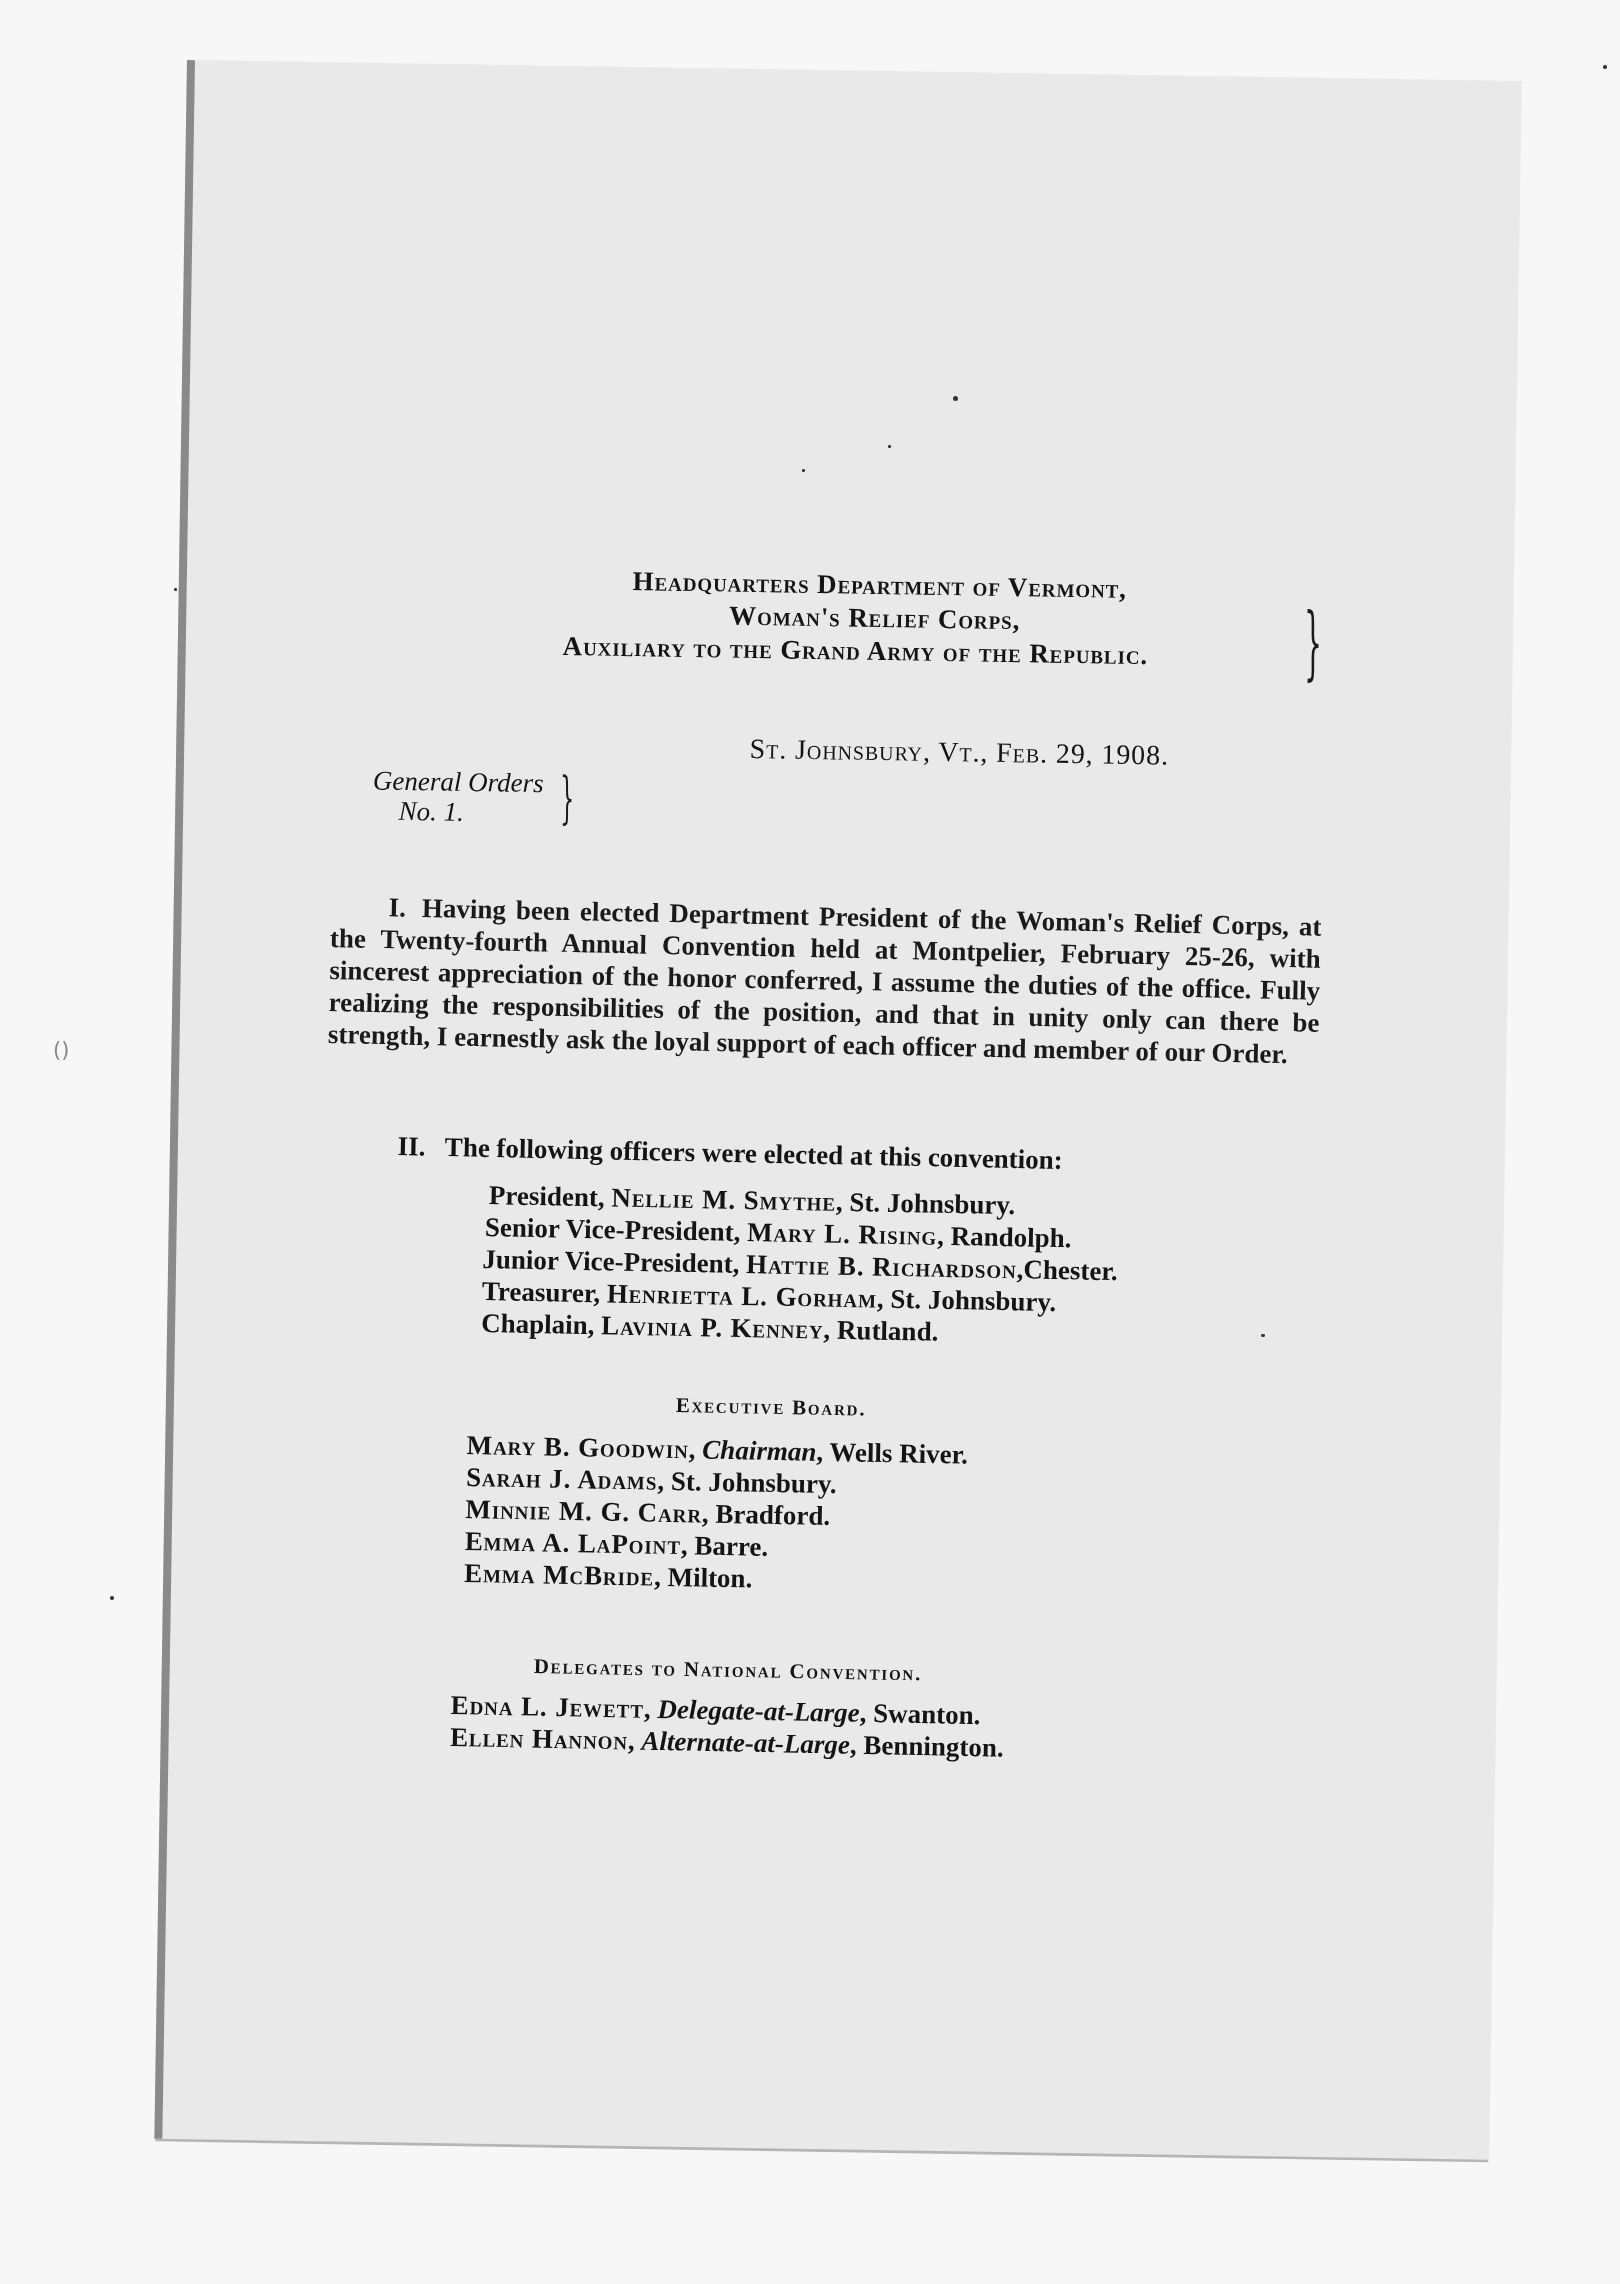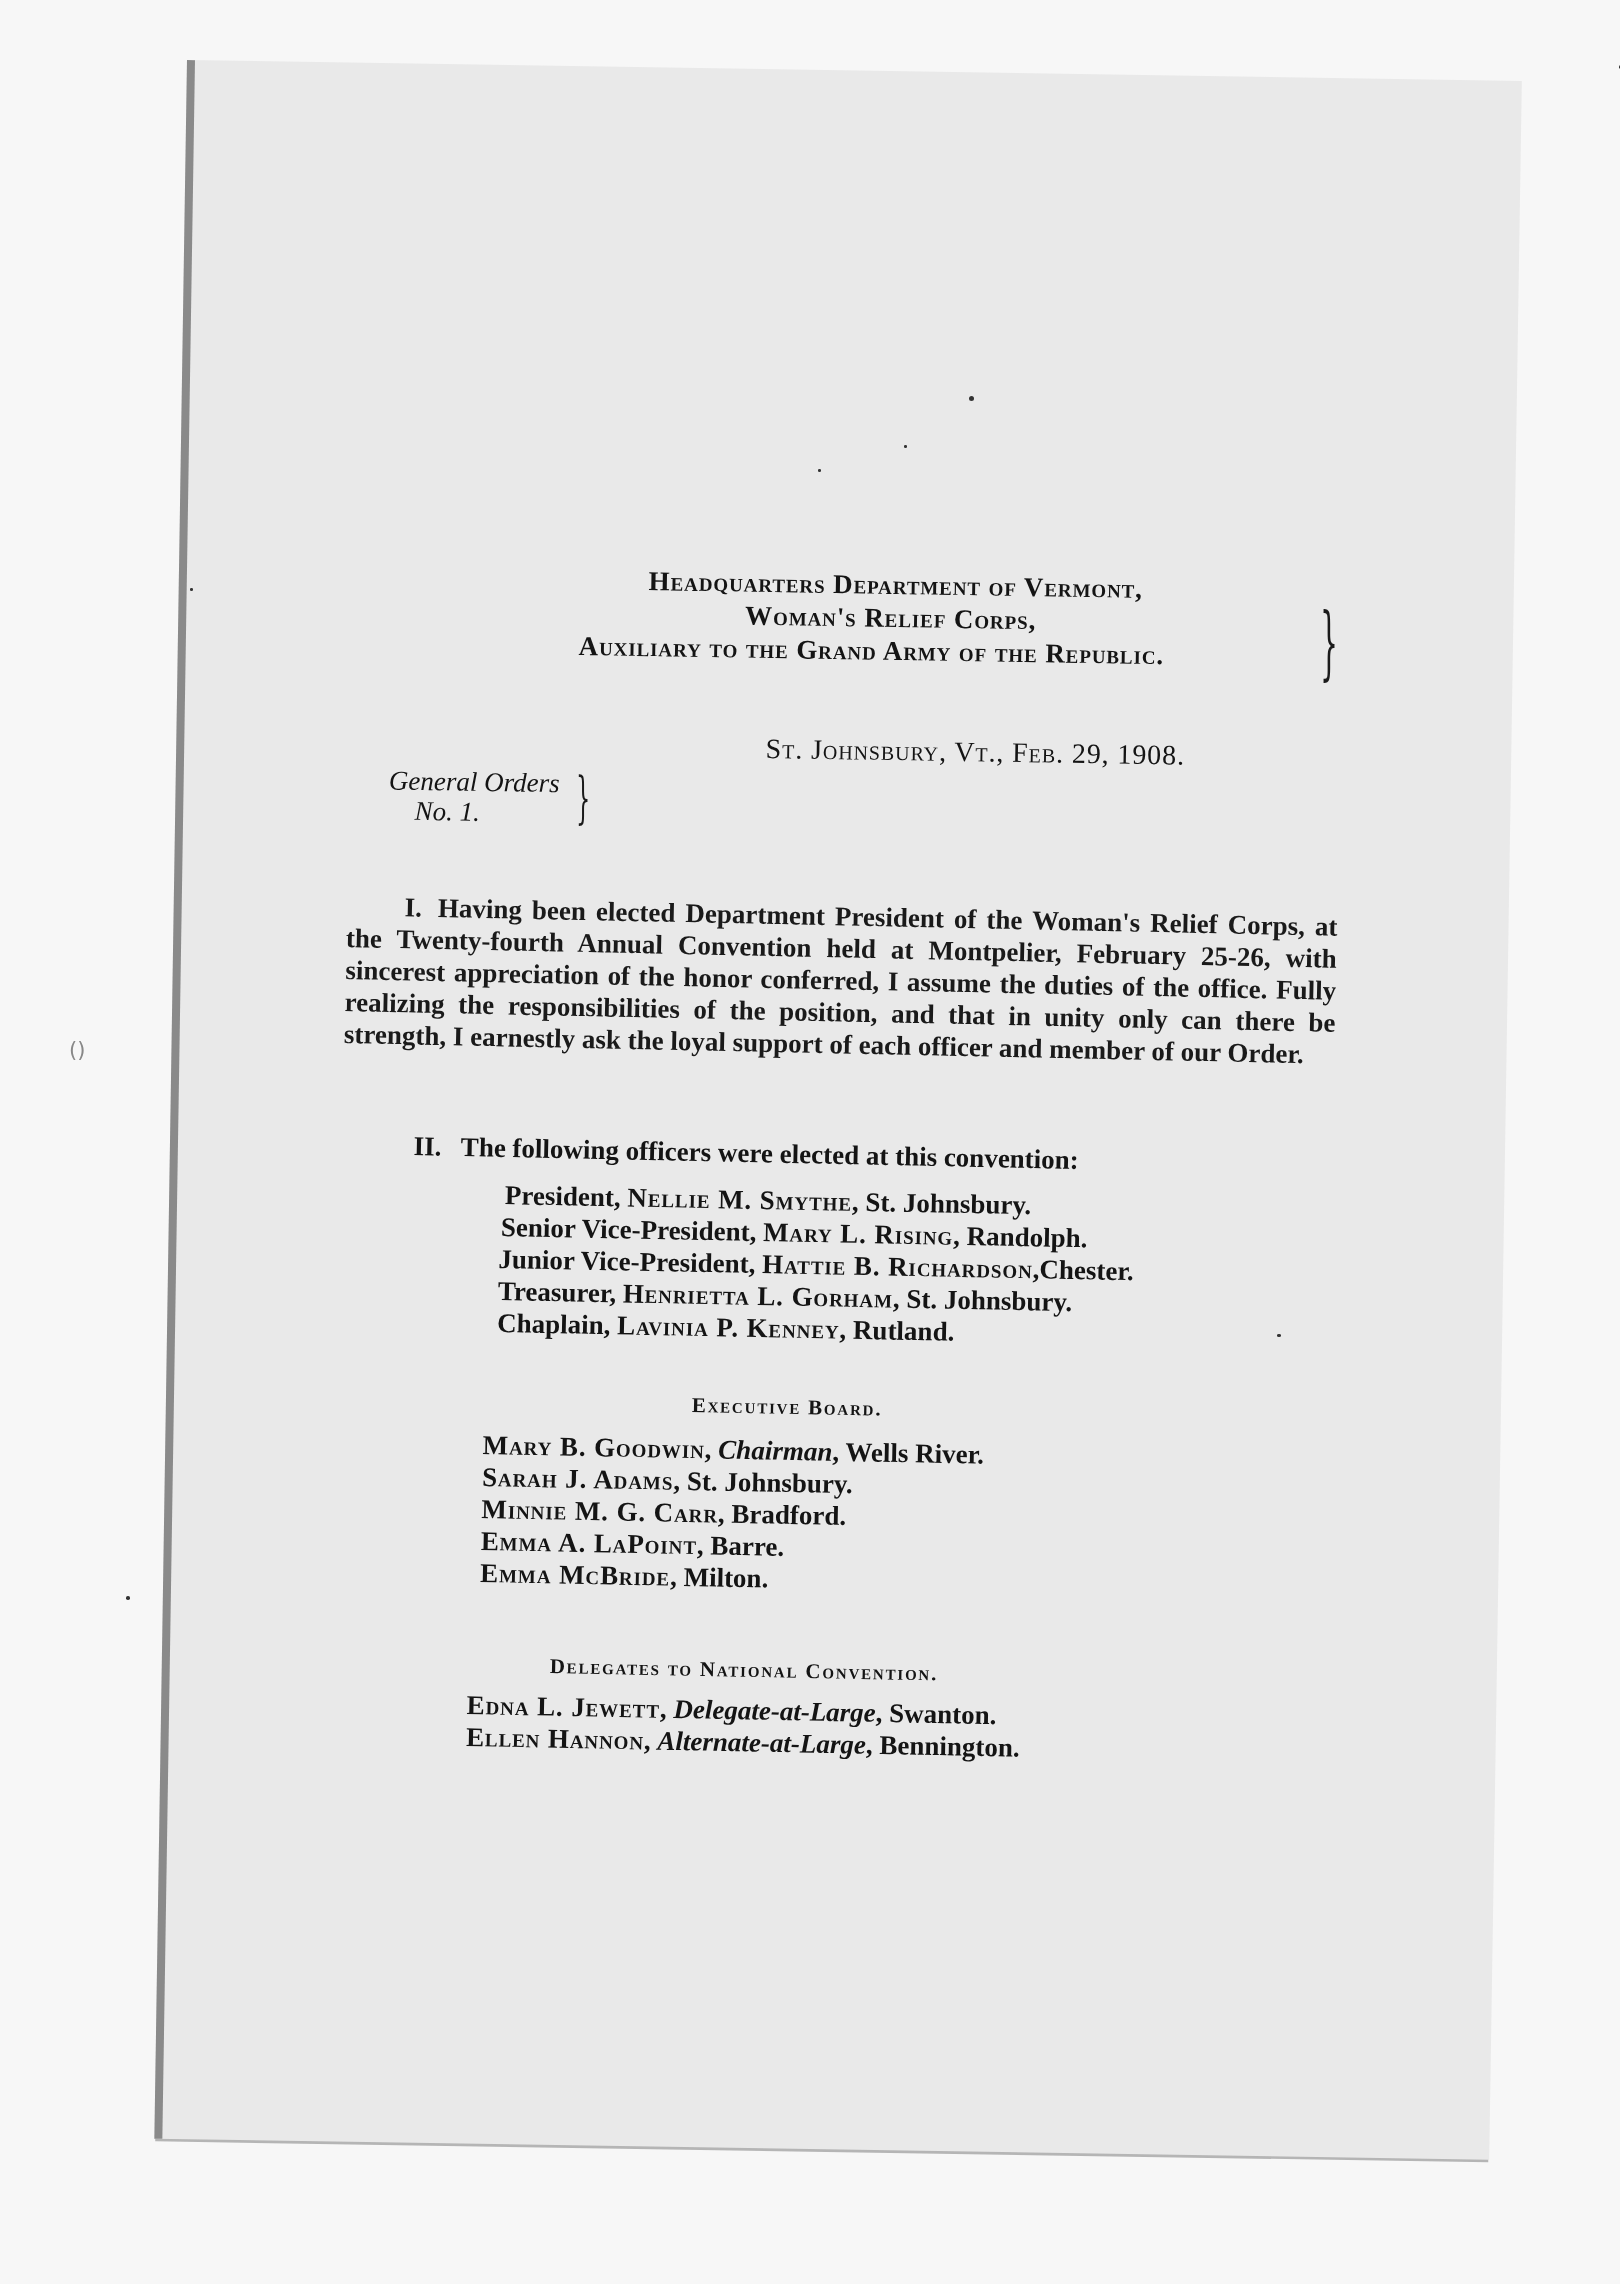--- a/index.html
+++ b/index.html
@@ -23,21 +23,21 @@
       width: 1327px;
       height: 2079px;
       background: #e9e9e9;
       transform: rotate(0.9deg);
       transform-origin: 0 0;
       border-left: 8.8px solid #8a8a8a;
       box-shadow: 0 3.5px 0 -0.9px #b5b5b5;
     }
     .doc {
       position: absolute;
-      left: 16px; top: 0;
+      left: 0; top: 0;
       width: 1338px;
       height: 2284px;
       font-family: "Liberation Serif", "DejaVu Serif", serif;
       color: #141414;
     }
     .doc > * { position: absolute; }
     .hq {
       transform: rotate(0.9deg);
       transform-origin: 0 0;
       font-weight: bold;

